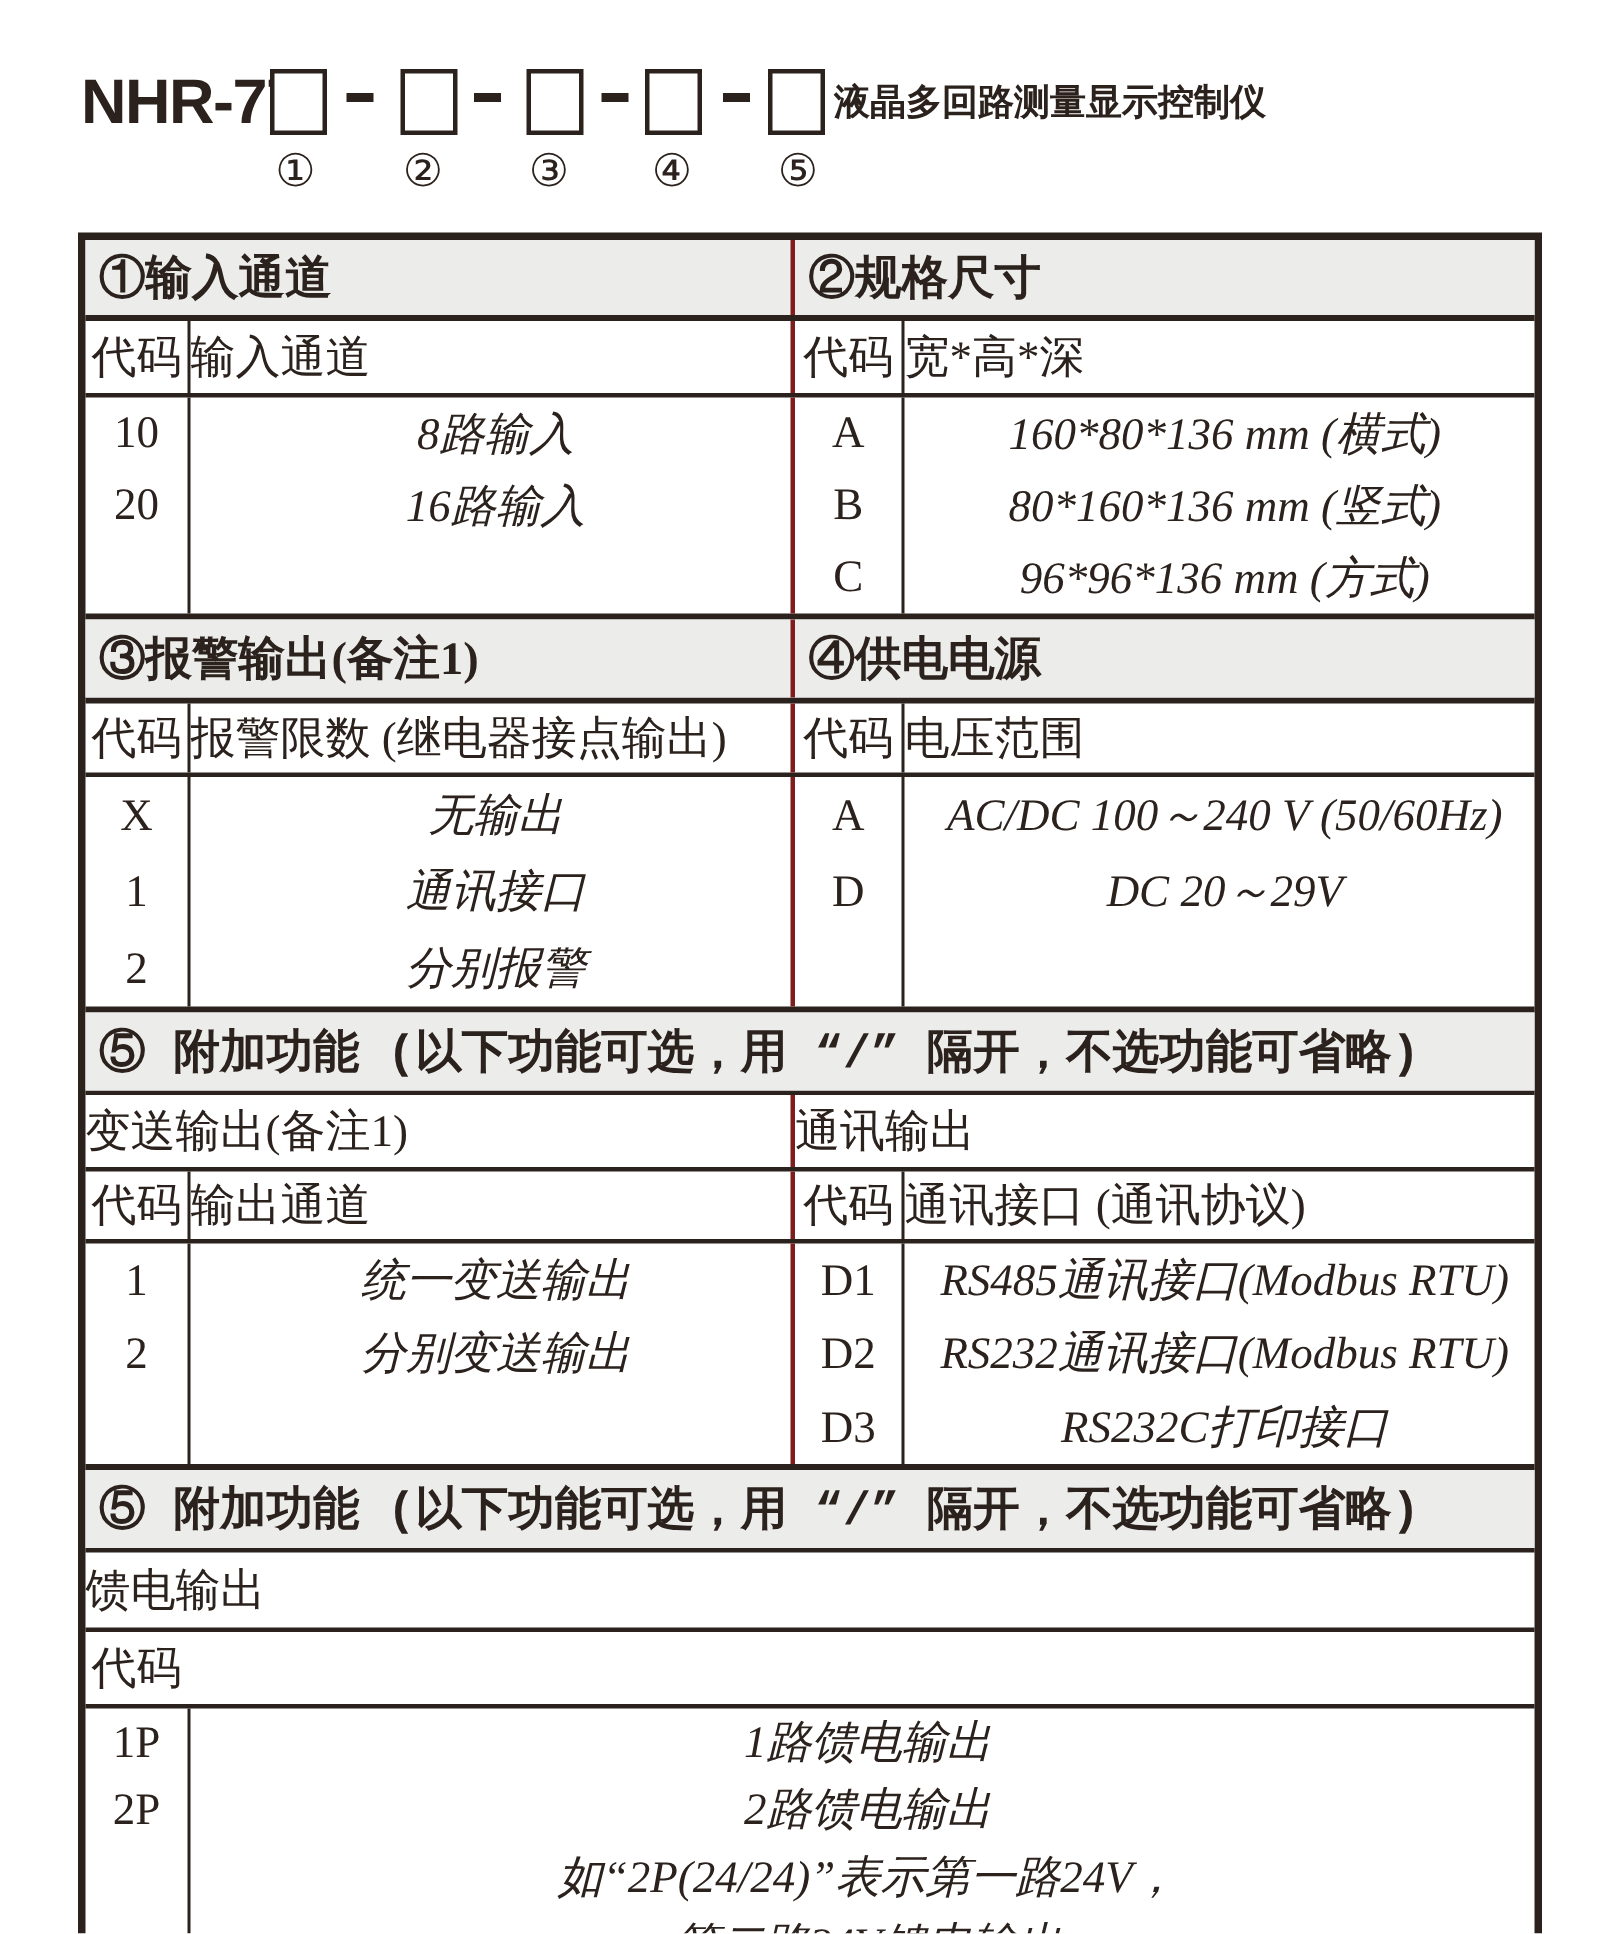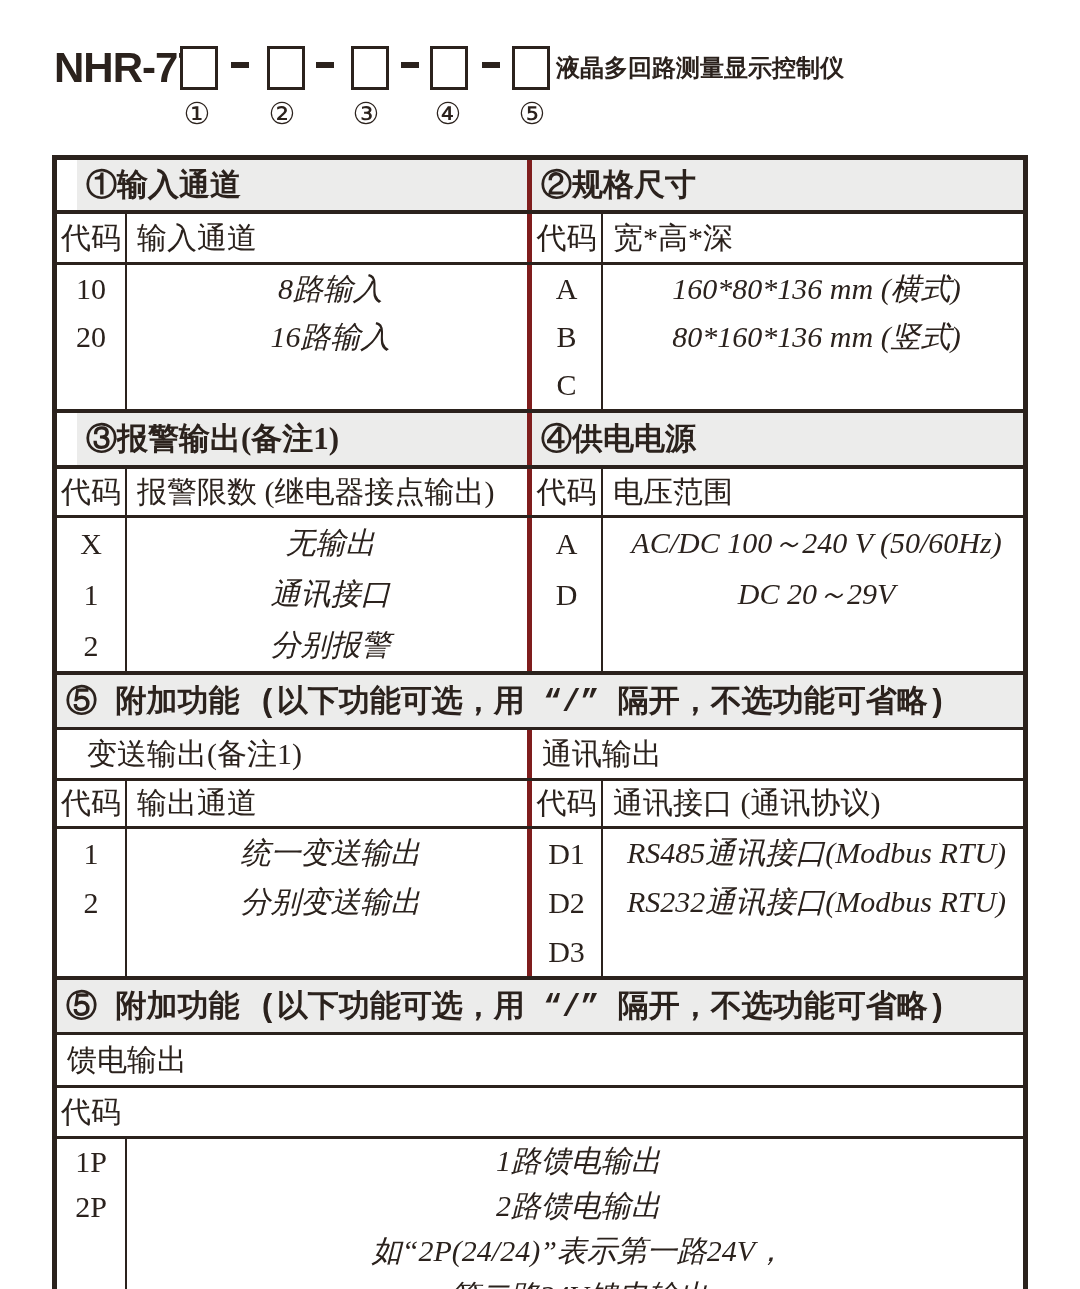--- a/index.html
+++ b/index.html
@@ -25,30 +25,30 @@
   
   .tbl{
     position:absolute;left:52px;top:155px;width:976px;
     border:5px solid #2b221d;box-sizing:border-box;font-size:30px;
   }
   .row{display:grid;grid-template-columns:68px 402px 74px 422px;}
   .row>div{box-sizing:border-box;display:flex;align-items:center;overflow:hidden;white-space:nowrap;}
   .bt3{border-top:3px solid #2b221d;}
   .bt4{border-top:4px solid #2b221d;}
   .c2{border-left:2px solid #2b221d;}
-  .cm{border-left:5px solid #7f1d1d;}
+  .cm{border-left:3px solid #7f1d1d;}
   .gray{background:#ececeb;}
-  .sp-l{grid-column:1/3;margin-left:20px;}
+  .sp-l{grid-column:1/3;}
   .sp-r{grid-column:3/5;}
   .sp-full{grid-column:1/5;font-family:Liberation Mono, monospace;}
   .sp-desc{grid-column:2/5;}
   .sec{font-size:31px;font-weight:bold;padding-left:9px;}
   .h50{height:50px;} .h48{height:48px;} .h46{height:46px;} .h52{height:52px;} .h45{height:45px;}
   .code{justify-content:center;text-align:right;}
-  .desc{padding-left:10px;}
+  .desc{padding-left:0;}
   .lines{flex-direction:column;align-items:stretch;padding:0;}
   .lines .ln{display:flex;align-items:center;}
   .lines.codes .ln{justify-content:center;}
   .lines.descs .ln{padding-left:7px;font-style:italic;}
   .lh48 .ln{height:48px;}
   .lh51 .ln{height:51px;}
   .lh49 .ln{height:49px;}
   .lh45 .ln{height:45px;}
 </style>
 </head>
@@ -100,20 +100,21 @@
         <div class="ln"></div>
       </div>
       <div class="lines codes lh48 cm">
         <div class="ln">A</div>
         <div class="ln">B</div>
         <div class="ln">C</div>
       </div>
       <div class="lines descs lh48 c2">
         <div class="ln">160*80*136 mm (横式)</div>
         <div class="ln">80*160*136 mm (竖式)</div>
+        <div class="ln">96*96*136 mm (方式)</div>
       </div>
     </div>
 
     <div class="row bt4 h52">
       <div class="sec gray sp-l">③报警输出(备注1)</div>
       <div class="sec gray sp-r cm">④供电电源</div>
     </div>
     <div class="row bt4 h46">
       <div class="code">代码</div>
       <div class="desc c2">报警限数 (继电器接点输出)</div>
@@ -169,20 +170,21 @@
         <div class="ln"></div>
       </div>
       <div class="lines codes lh49 cm">
         <div class="ln">D1</div>
         <div class="ln">D2</div>
         <div class="ln">D3</div>
       </div>
       <div class="lines descs lh49 c2">
         <div class="ln">RS485通讯接口(Modbus RTU)</div>
         <div class="ln">RS232通讯接口(Modbus RTU)</div>
+        <div class="ln">RS232C打印接口</div>
       </div>
     </div>
 
     <div class="row bt4 h52">
       <div class="sec gray sp-full">⑤ 附加功能 (以下功能可选，用 “/” 隔开，不选功能可省略)</div>
     </div>
     <div class="row bt3 h50">
       <div class="desc sp-full">馈电输出</div>
     </div>
     <div class="row bt3 h48">

